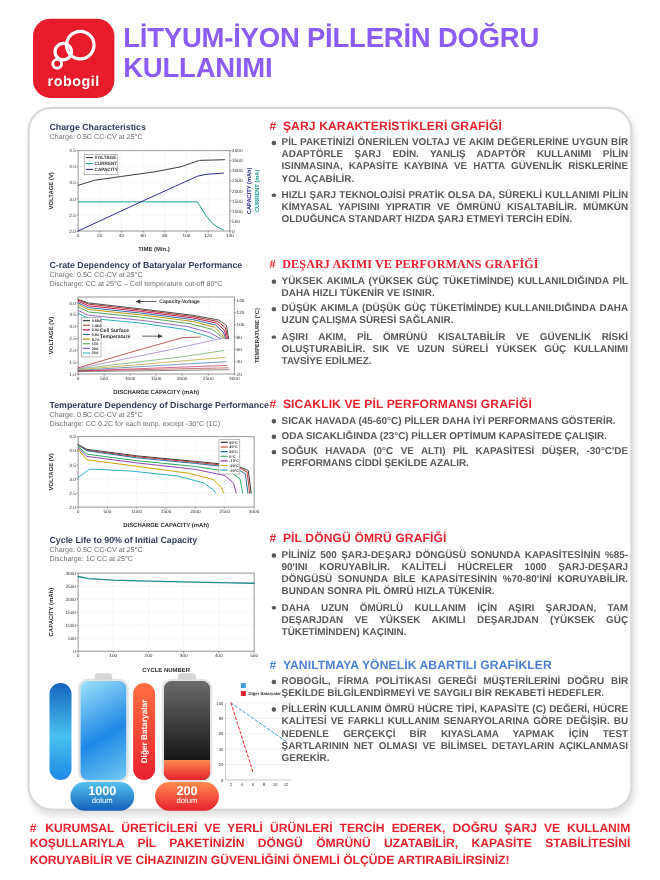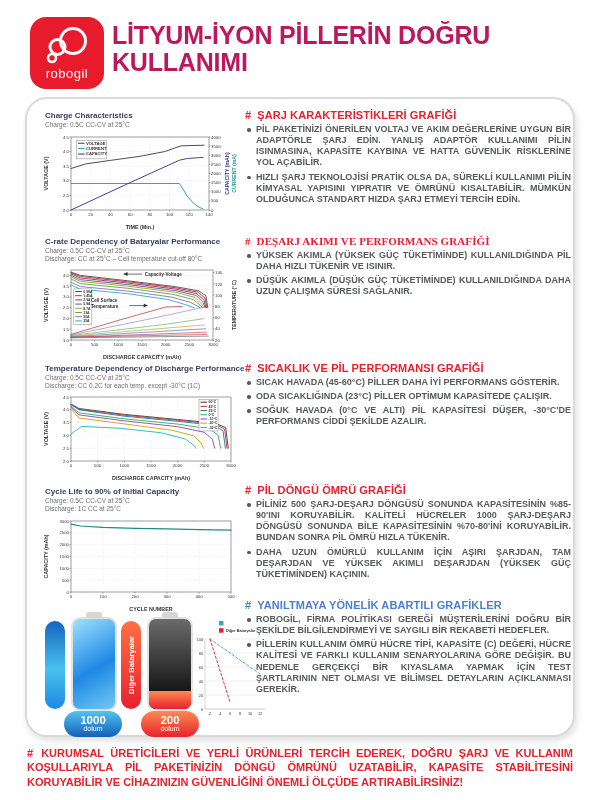--- a/index.html
+++ b/index.html
@@ -2,22 +2,22 @@
 <html><head>
 <meta charset="utf-8">
 <style>
   html,body{margin:0;padding:0;width:600px;height:800px;background:#ffffff;
     font-family:"Liberation Sans","DejaVu Sans",sans-serif;}
   #page{position:relative;width:600px;height:800px;overflow:hidden;}
 
   
   .logo{position:absolute;left:30px;top:17px;width:74px;height:72px;background:#E81B2C;
     border-radius:16px;display:flex;flex-direction:column;align-items:center;justify-content:center;}
-  .logo-text{color:#fff;font-size:13px;font-weight:400;letter-spacing:.5px;margin-top:1px;}
-  .title{position:absolute;left:112px;top:22px;width:460px;color:#be185d;
+  .logo-text{color:#fff;font-size:13px;font-weight:700;letter-spacing:.5px;margin-top:1px;}
+  .title{position:absolute;left:112px;top:22px;width:460px;color:#8b5cf6;
     font-size:25px;font-weight:800;line-height:1.08;letter-spacing:-.2px;}
 
   
   .card{position:absolute;left:25px;top:97px;width:550px;height:640px;background:#fff;
     border:2px solid #D9D9D9;border-radius:22px;box-shadow:2px 4px 6px rgba(0,0,0,.12);box-sizing:border-box;}
 
   
   .chart-panel{position:absolute;left:14px;width:206px;}
   .c-title{font-size:8px;font-weight:700;color:#333F5C;margin:0 0 1px 4px;}
   .c-sub{font-size:6.5px;color:#6E6F72;margin:0 0 0 4px;line-height:1.25;}
@@ -445,20 +445,21 @@
         </ul>
     </div>
 
     <div class="sec" style="top:136px">
       <div class="sec-h" style="color: rgb(232, 33, 46); font-family: Liberation Serif, serif;">
         <span class="hash">#</span><span>DEŞARJ AKIMI VE PERFORMANS GRAFİĞİ</span>
       </div>
       <ul>
           <li>YÜKSEK AKIMLA (YÜKSEK GÜÇ TÜKETİMİNDE) KULLANILDIĞINDA PİL DAHA HIZLI TÜKENİR VE ISINIR.</li>
           <li>DÜŞÜK AKIMLA (DÜŞÜK GÜÇ TÜKETİMİNDE) KULLANILDIĞINDA DAHA UZUN ÇALIŞMA SÜRESİ SAĞLANIR.</li>
+          <li>AŞIRI AKIM, PİL ÖMRÜNÜ KISALTABİLİR VE GÜVENLİK RİSKİ OLUŞTURABİLİR. SIK VE UZUN SÜRELİ YÜKSEK GÜÇ KULLANIMI TAVSİYE EDİLMEZ.</li>
         </ul>
     </div>
 
     <div class="sec" style="top:263px">
       <div class="sec-h" style="color: rgb(232, 33, 46);">
         <span class="hash">#</span><span>SICAKLIK VE PİL PERFORMANSI GRAFİĞİ</span>
       </div>
       <ul>
           <li>SICAK HAVADA (45-60°C) PİLLER DAHA İYİ PERFORMANS GÖSTERİR.</li>
           <li>ODA SICAKLIĞINDA (23°C) PİLLER OPTİMUM KAPASİTEDE ÇALIŞIR.</li>

